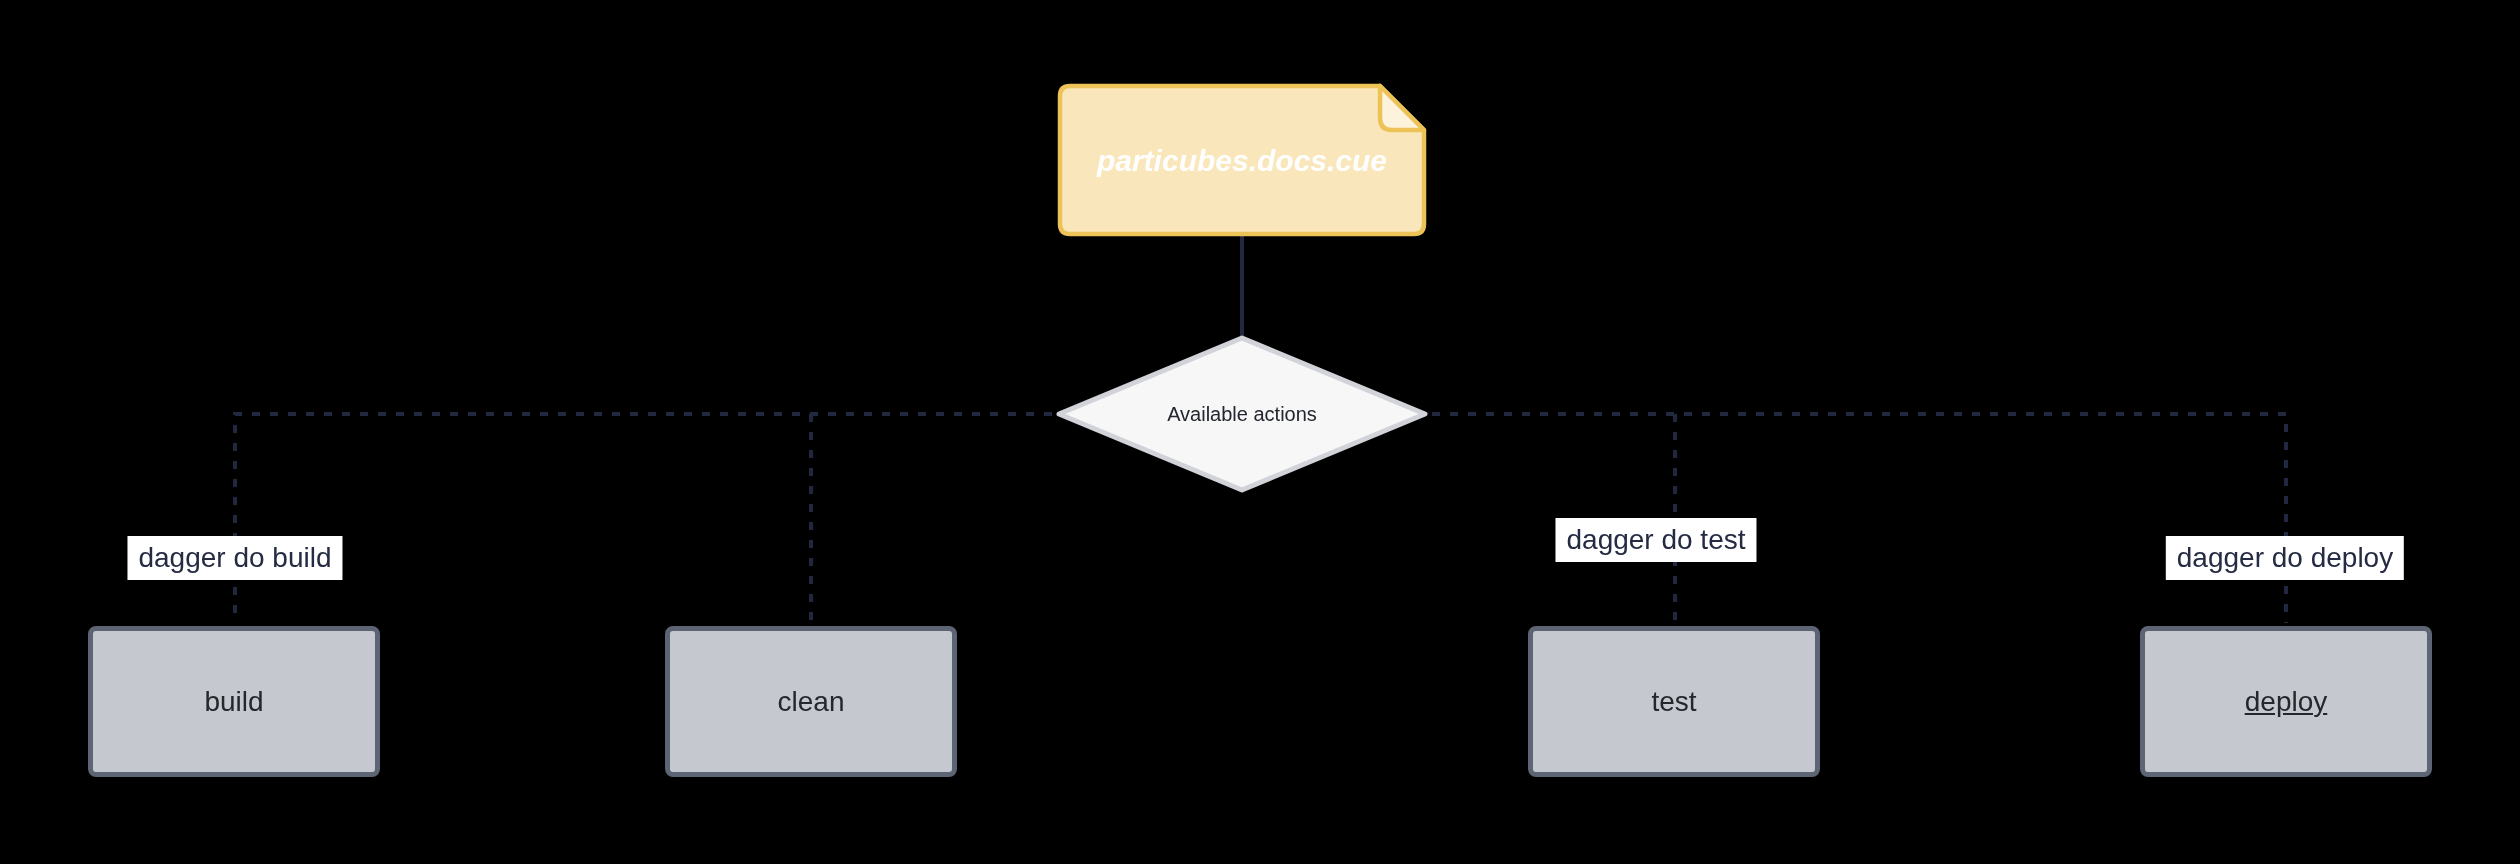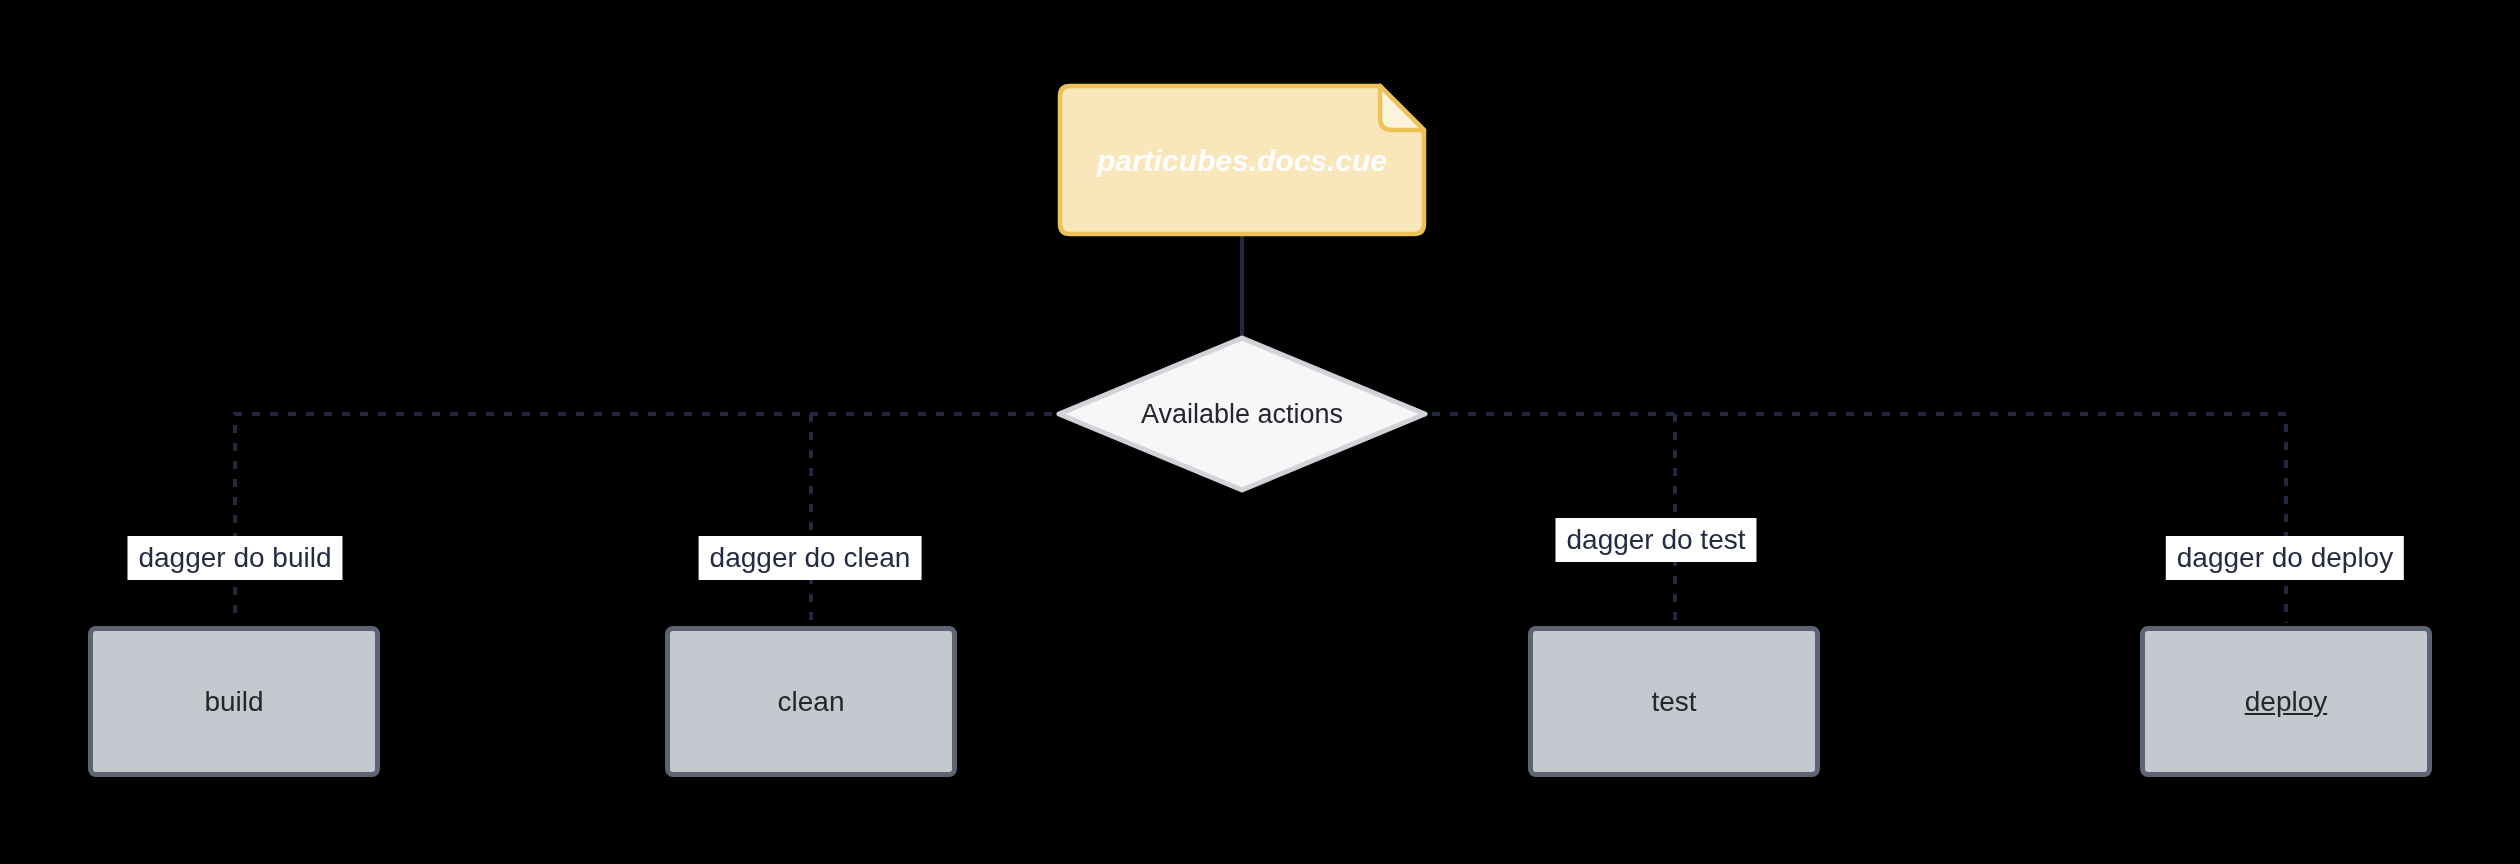--- a/index.html
+++ b/index.html
@@ -29,21 +29,21 @@
     position:absolute; inset:0; display:flex; align-items:center; justify-content:center;
     font-size:30px; font-weight:bold; font-style:italic; color:#ffffff; padding-top:2px;
   }
 
   
   .decision-node{position:absolute; left:1054px; top:333px; width:376px; height:162px;}
   .decision-node svg{position:absolute; left:0; top:0; display:block;}
   .decision-shape{fill:var(--decision-fill); stroke:var(--decision-border); stroke-width:5; stroke-linejoin:round;}
   .decision-label{
     position:absolute; inset:0; display:flex; align-items:center; justify-content:center;
-    font-size:27px; color:#23262e;
+    font-size:20px; color:#23262e;
   }
 
   
   .action-node{
     position:absolute; top:626px; width:292px; height:151px; box-sizing:border-box;
     background:var(--action-fill); border:5px solid var(--action-border); border-radius:8px;
     display:flex; align-items:center; justify-content:center;
     font-size:28px; color:#24272c;
   }
   .action-build{left:88px;text-align:center;}
@@ -84,21 +84,20 @@
   </div>
 
   <div class="decision-node">
     <svg width="376" height="162" viewBox="0 0 376 162">
       <polygon class="decision-shape" points="188,5 371,81 188,157 5,81"></polygon>
     </svg>
     <span class="decision-label">Available actions</span>
   </div>
 
   <div class="edge-label edge-label-build">dagger do build</div>
-  <div class="edge-label edge-label-clean">dagger do clean</div>
   <div class="edge-label edge-label-test">dagger do test</div>
   <div class="edge-label edge-label-deploy">dagger do deploy</div>
 
   <div class="action-node action-build">build</div>
   <div class="action-node action-clean">clean</div>
   <div class="action-node action-test">test</div>
   <div class="action-node action-deploy">deploy</div>
 
 </div>
 

